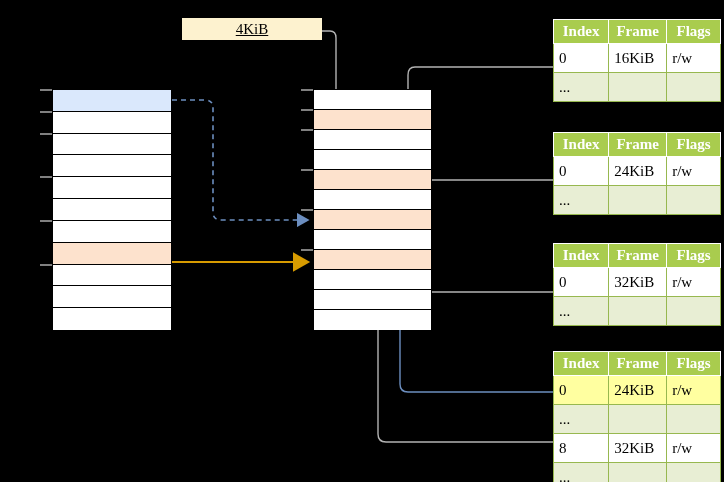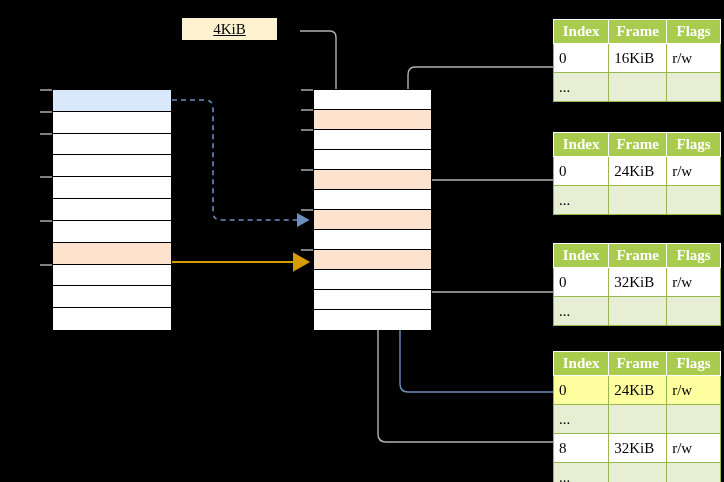--- a/index.html
+++ b/index.html
@@ -140,21 +140,21 @@
 
     <g>
       <path d="M553,392 L408,392 Q400,392 400,384 L400,222" fill="none" stroke="#6c8ebf" stroke-width="1.4" marker-end="url(#arrBlue)"></path>
     </g>
 
     <g>
       <path d="M553,442 L386,442 Q378,442 378,434 L378,272" fill="none" stroke="#b3b3b3" stroke-width="1.4" marker-end="url(#arrGrayUp)"></path>
     </g>
   </svg>
 
-  <div class="callout" style="left:182px; top:18px; width:95px; height:22px;text-decoration:underline;">
+  <div class="callout" style="left:182px; top:18px; width:140px; height:22px;text-decoration:underline;">
     <span>4KiB</span>
   </div>
 
   <div id="virtual-col" class="memcol" style="left:52px; top:89px; width:120px; height:240px;">
       <div class="memrow blue" style="height: 21.8182px;"></div>
       <div class="memrow" style="height: 21.8182px;"></div>
       <div class="memrow" style="height: 21.8182px;"></div>
       <div class="memrow" style="height: 21.8182px;"></div>
       <div class="memrow" style="height: 21.8182px;"></div>
       <div class="memrow" style="height: 21.8182px;"></div>

